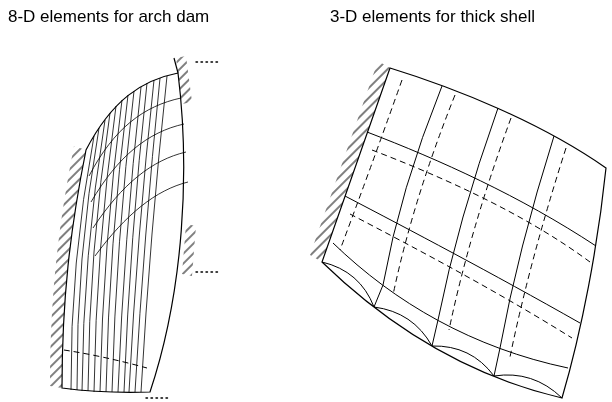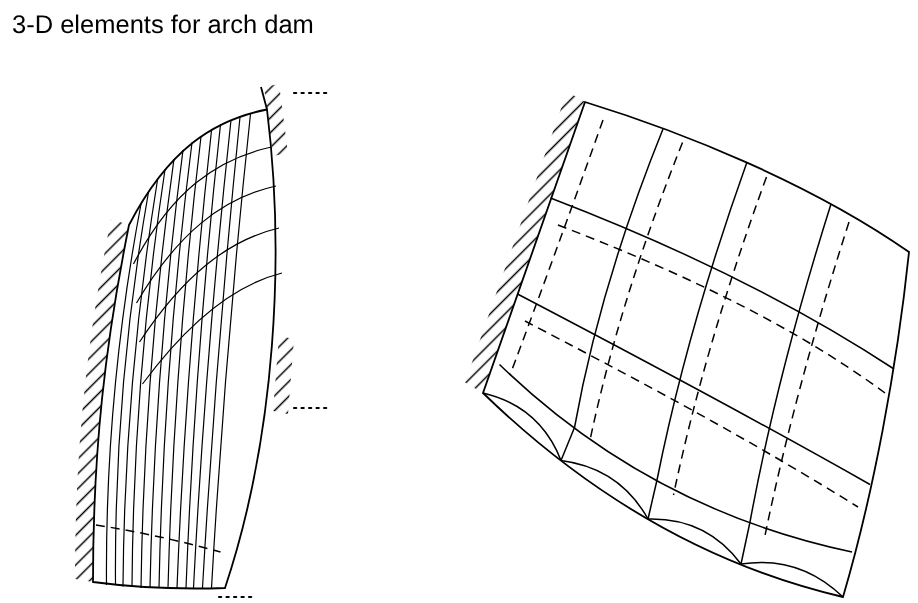--- a/index.html
+++ b/index.html
@@ -26,21 +26,22 @@
   .thin{fill:none;stroke:#000;stroke-width:0.8;}
   .dashed{fill:none;stroke:#000;stroke-width:1;stroke-dasharray:6 4;}
   .dots{fill:none;stroke:#000;stroke-width:1.4;stroke-dasharray:1.5 3.5;stroke-linecap:round;}
   .hatchband{fill:url(#hatch);stroke:none;}
 </style>
 </head>
 <body>
 
 <div class="canvas">
 
-  <div id="title-left" class="fig-title">3-D elements for arch dam</div>
+  <div id="title-left" class="fig-title">8-D elements for arch dam</div>
+  <div id="title-right" class="fig-title">3-D elements for thick shell</div>
 
   <svg width="612" height="402" viewBox="0 0 612 402">
     <defs>
       <pattern id="hatch" width="7" height="7" patternUnits="userSpaceOnUse" patternTransform="rotate(45)">
         <line x1="1" y1="0" x2="1" y2="7" stroke="#000" stroke-width="1"></line>
       </pattern>
     </defs>
 
     <g>
 

